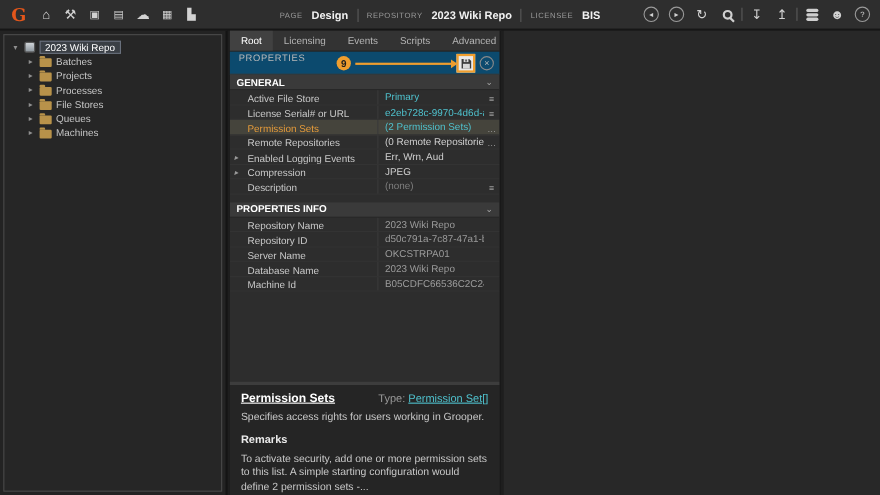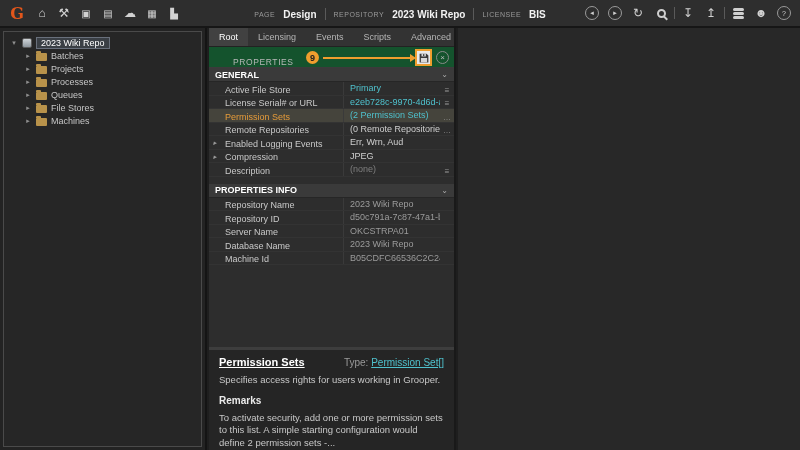--- a/index.html
+++ b/index.html
@@ -47,22 +47,22 @@
                     background:#b8924a; border-radius:1px 1px 0 0; }
   .sel-label { background:#3a3f45; border:1px solid #69707c; padding:0 4px; color:#fff; }
 
   
   .main { position:absolute; top:28px; left:209px; width:247px; bottom:0; background:#2d2d2d;
           border-right:2px solid #191919; }
   .tabs { height:19px; background:#333333; display:flex; border-bottom:1px solid #222; }
   .tab { padding:0 10px; display:flex; align-items:center; font-size:9px; color:#b5b5b5; cursor:default; }
   .tab.active { background:#414141; color:#ffffff; }
 
-  .props-bar { position:relative; height:21px; background:#14532d; border-bottom:1px solid #3b3b3b;
-               display:flex; align-items:flex-end; padding:0 24px; }
+  .props-bar { position:relative; height:21px; background:#0c4a6e; border-bottom:1px solid #3b3b3b;
+               display:flex; align-items:flex-start; padding:0 8px; }
   .props-title { font-size:8.5px; letter-spacing:.6px; color:#b8b8b8; }
   .callout { position:absolute; right:5px; top:0; height:21px; display:flex; align-items:center; gap:4px; }
   .co-num { width:13px; height:13px; border-radius:50%; background:#ef9e2e; color:#1d1d1d;
             font-size:9px; font-weight:bold; display:grid; place-items:center; flex:none; }
   .co-arrow { position:relative; width:88px; height:2px; background:#ef9e2e; flex:none; }
   .co-arrow::after { content:""; position:absolute; right:-5px; top:-3px; border-left:6px solid #ef9e2e;
                      border-top:4px solid transparent; border-bottom:4px solid transparent; }
   .save-btn { width:17px; height:17px; border:2px solid #ef9e2e; background:#e9e9e9;
               display:grid; place-items:center; flex:none; }
   .close-btn { width:13px; height:13px; border:1px solid #8a8a8a; border-radius:50%; color:#bdbdbd;
@@ -200,26 +200,26 @@
         <span>Projects</span>
       </div>
       <div class="trow child">
         <span class="exp">▸</span>
         <span class="folder"></span>
         <span>Processes</span>
       </div>
       <div class="trow child">
         <span class="exp">▸</span>
         <span class="folder"></span>
+        <span>File Stores</span>
+      </div>
+      <div class="trow child">
+        <span class="exp">▸</span>
+        <span class="folder"></span>
         <span>Queues</span>
-      </div>
-      <div class="trow child">
-        <span class="exp">▸</span>
-        <span class="folder"></span>
-        <span>File Stores</span>
       </div>
       <div class="trow child">
         <span class="exp">▸</span>
         <span class="folder"></span>
         <span>Machines</span>
       </div>
     </div>
   </div>
 
   <div class="main">

